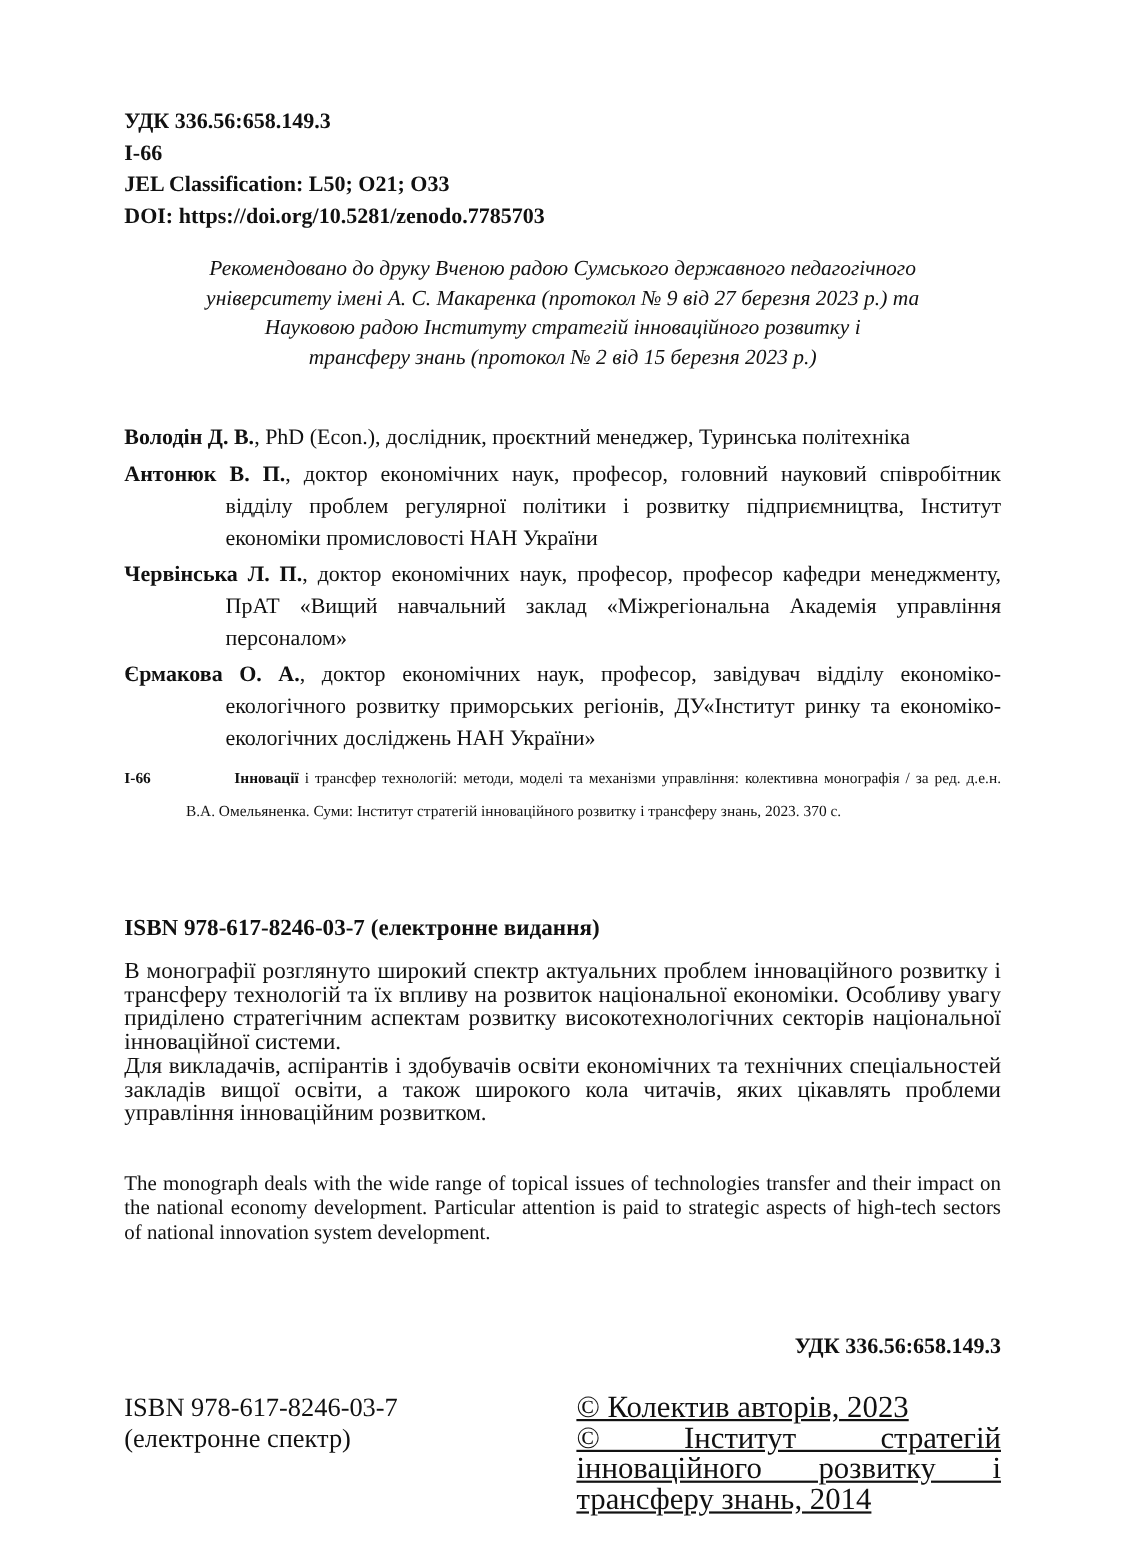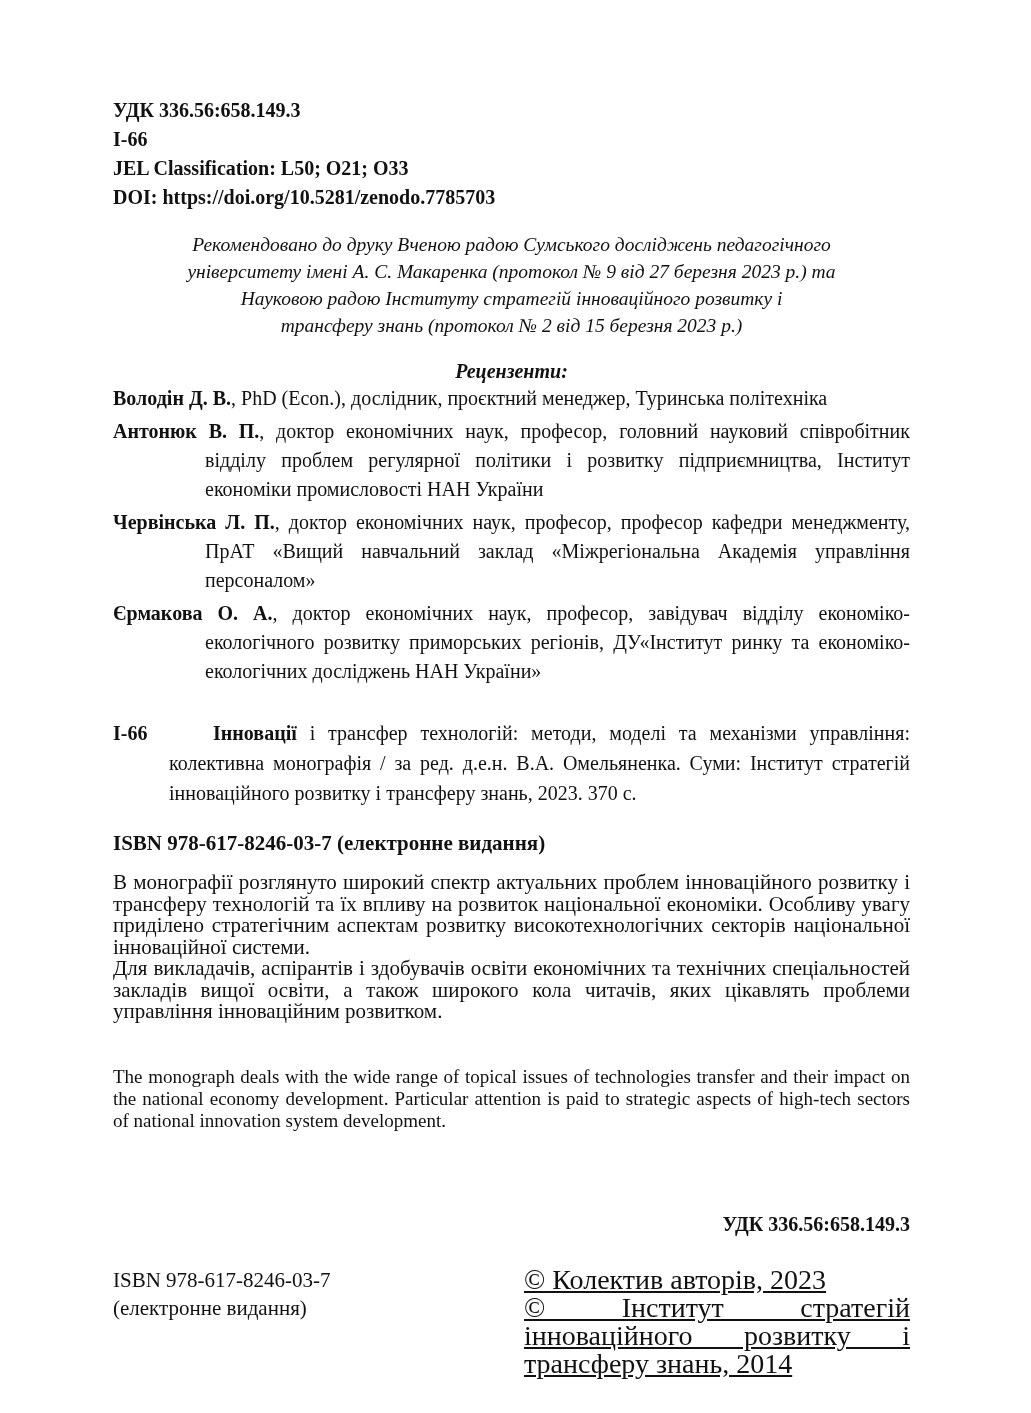--- a/index.html
+++ b/index.html
@@ -16,58 +16,57 @@
     .recommend div { white-space: nowrap; }
 
     .rev-title { left: 113px; top: 358px; width: 797px; text-align: center;
                  font-size: 20px; font-weight: bold; font-style: italic; line-height: 26px; }
 
     .reviewers { left: 113px; top: 384px; width: 797px; font-size: 20px; line-height: 29px; }
     .reviewer { text-align: justify; text-align-last: left; padding-left: 92px; text-indent: -92px;
                 margin-bottom: 4px; }
     .reviewer .name { font-weight: bold; }
 
-    .catalog { left: 113px; top: 718px; width: 797px; font-size: 20px; line-height: 30px;
+    .catalog { left: 113px; top: 694px; width: 797px; font-size: 14px; line-height: 30px;
                text-align: justify; text-align-last: left; padding-left: 56px; text-indent: -56px; box-sizing: border-box; }
     .catalog .code { font-weight: bold; display: inline-block; width: 100px; text-indent: 0; }
     .catalog .lead { font-weight: bold; }
 
     .isbn-main { left: 113px; top: 829px; font-size: 21px; font-weight: bold; line-height: 28px; white-space: nowrap; }
 
     .abstract-ua { left: 113px; top: 872px; width: 797px; font-size: 21px; line-height: 21.5px; }
     .abstract-ua p, .abstract-en p { margin: 0; text-align: justify; text-align-last: left; }
 
     .abstract-en { left: 113px; top: 1066px; width: 797px; font-size: 19px; line-height: 22px; }
 
     .udk-right { right: 121px; top: 1211px; font-size: 20px; font-weight: bold; line-height: 26px; white-space: nowrap; }
 
-    .isbn-bottom { left: 113px; top: 1266px; font-size: 21px; line-height: 28px; }
+    .isbn-bottom { left: 113px; top: 1266px; font-size: 24px; line-height: 28px; }
     .copyright { left: 524px; top: 1266px; width: 386px; font-size: 28px; line-height: 28px; text-decoration: underline; }
     .copyright div { text-align: justify; text-align-last: left; }
   </style>
 </head>
 <body>
 
 <div class="page">
 
   <div class="abs meta">
     <div>УДК 336.56:658.149.3</div>
     <div>І-66</div>
     <div>JEL Classification: L50; O21; O33</div>
     <div>DOI: https://doi.org/10.5281/zenodo.7785703</div>
   </div>
 
   <div class="abs recommend">
-    <div>Рекомендовано до друку Вченою радою Сумського досліджень педагогічного</div>
+    <div>Рекомендовано до друку Вченою радою Сумського державного педагогічного</div>
     <div>університету імені А. С. Макаренка (протокол № 9 від 27 березня 2023 р.) та</div>
     <div>Науковою радою Інституту стратегій інноваційного розвитку і</div>
     <div>трансферу знань (протокол № 2 від 15 березня 2023 р.)</div>
   </div>
 
-  <div class="abs rev-title">Рецензенти:</div>
 
   <div class="abs reviewers">
     <div class="reviewer"><span class="name">Володін Д. В.</span><span>, PhD (Econ.), дослідник, проєктний менеджер, Туринська політехніка</span></div>
     <div class="reviewer"><span class="name">Антонюк В. П.</span><span>, доктор економічних наук, професор, головний науковий співробітник відділу проблем регулярної політики і розвитку підприємництва, Інститут економіки промисловості НАН України</span></div>
     <div class="reviewer"><span class="name">Червінська Л. П.</span><span>, доктор економічних наук, професор, професор кафедри менеджменту, ПрАТ «Вищий навчальний заклад «Міжрегіональна Академія управління персоналом»</span></div>
     <div class="reviewer"><span class="name">Єрмакова О. А.</span><span>, доктор економічних наук, професор, завідувач відділу економіко-екологічного розвитку приморських регіонів, ДУ«Інститут ринку та економіко-екологічних досліджень НАН України»</span></div>
   </div>
 
   <div class="abs catalog"><span class="code">І-66</span><span class="lead">Інновації</span><span> і трансфер технологій: методи, моделі та механізми управління: колективна монографія / за ред. д.е.н. В.А. Омельяненка. Суми: Інститут стратегій інноваційного розвитку і трансферу знань, 2023. 370 с.</span></div>
 
@@ -79,21 +78,21 @@
   </div>
 
   <div class="abs abstract-en">
     <p>The monograph deals with the wide range of topical issues of technologies transfer and their impact on the national economy development. Particular attention is paid to strategic aspects of high-tech sectors of national innovation system development.</p>
   </div>
 
   <div class="abs udk-right">УДК 336.56:658.149.3</div>
 
   <div class="abs isbn-bottom">
     <div>ISBN 978-617-8246-03-7</div>
-    <div>(електронне видання)</div>
+    <div>(електронне спектр)</div>
   </div>
 
   <div class="abs copyright">
     <div>© Колектив авторів, 2023</div>
     <div>© Інститут стратегій інноваційного розвитку і трансферу знань, 2014</div>
   </div>
 
 </div>
 
 </body></html>

